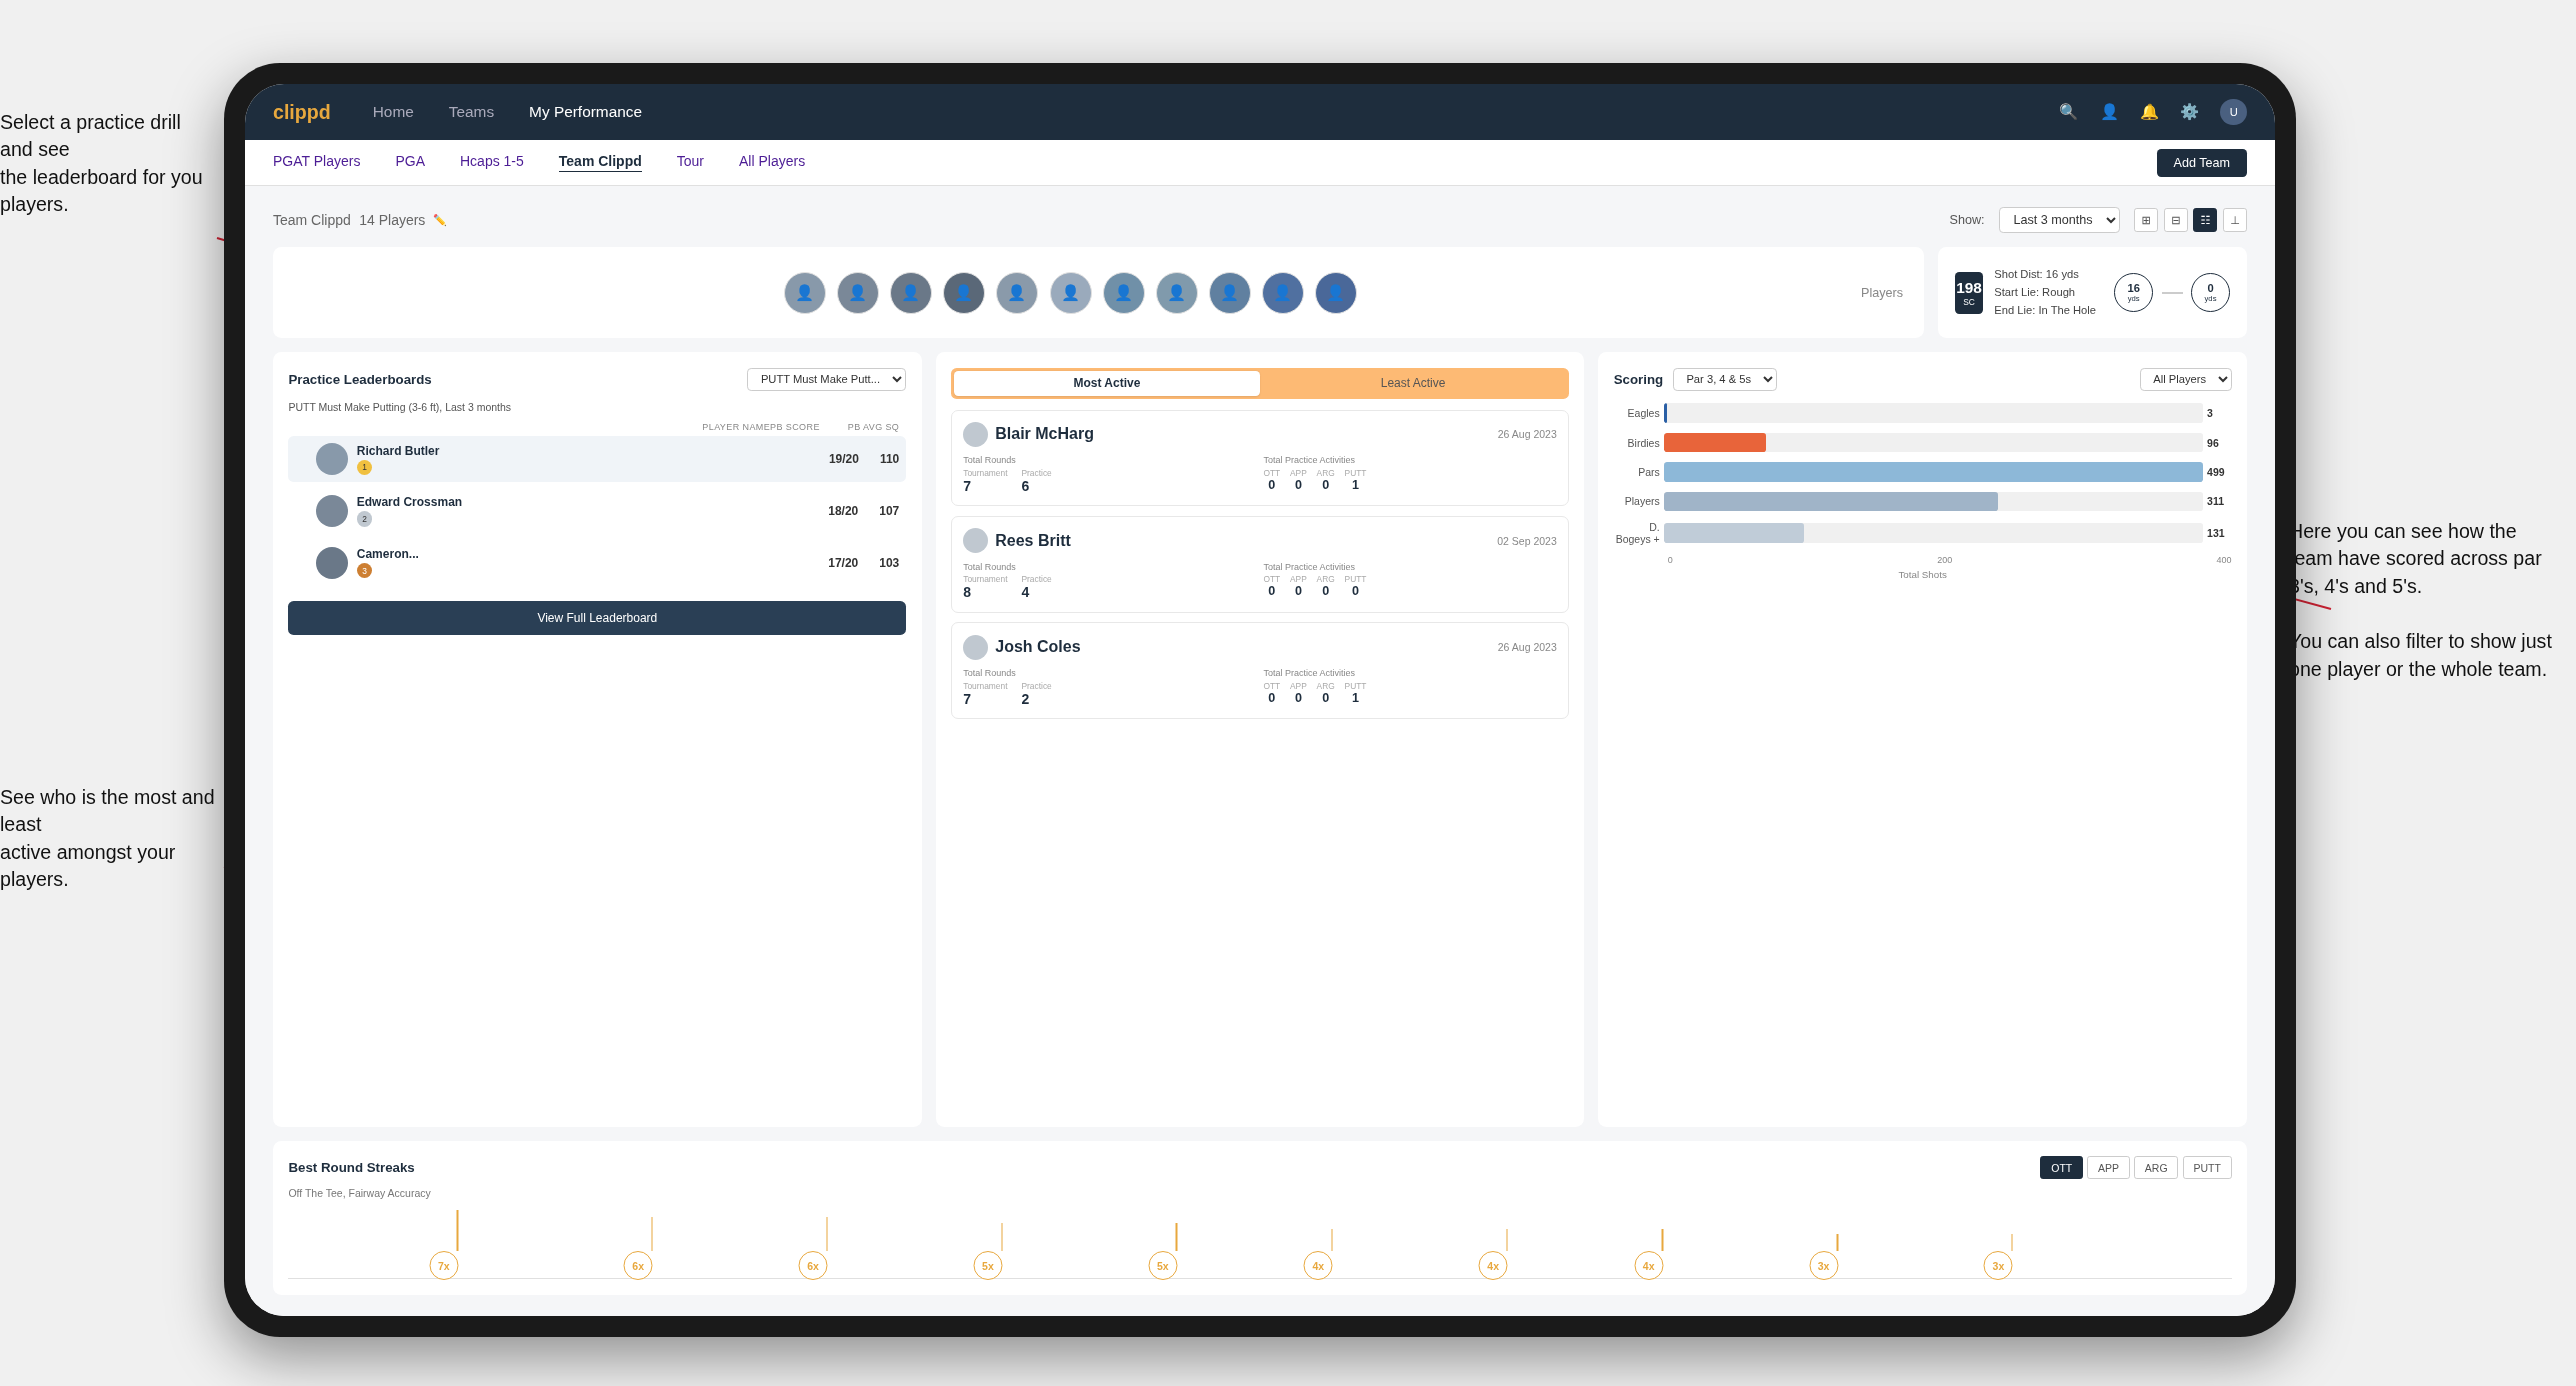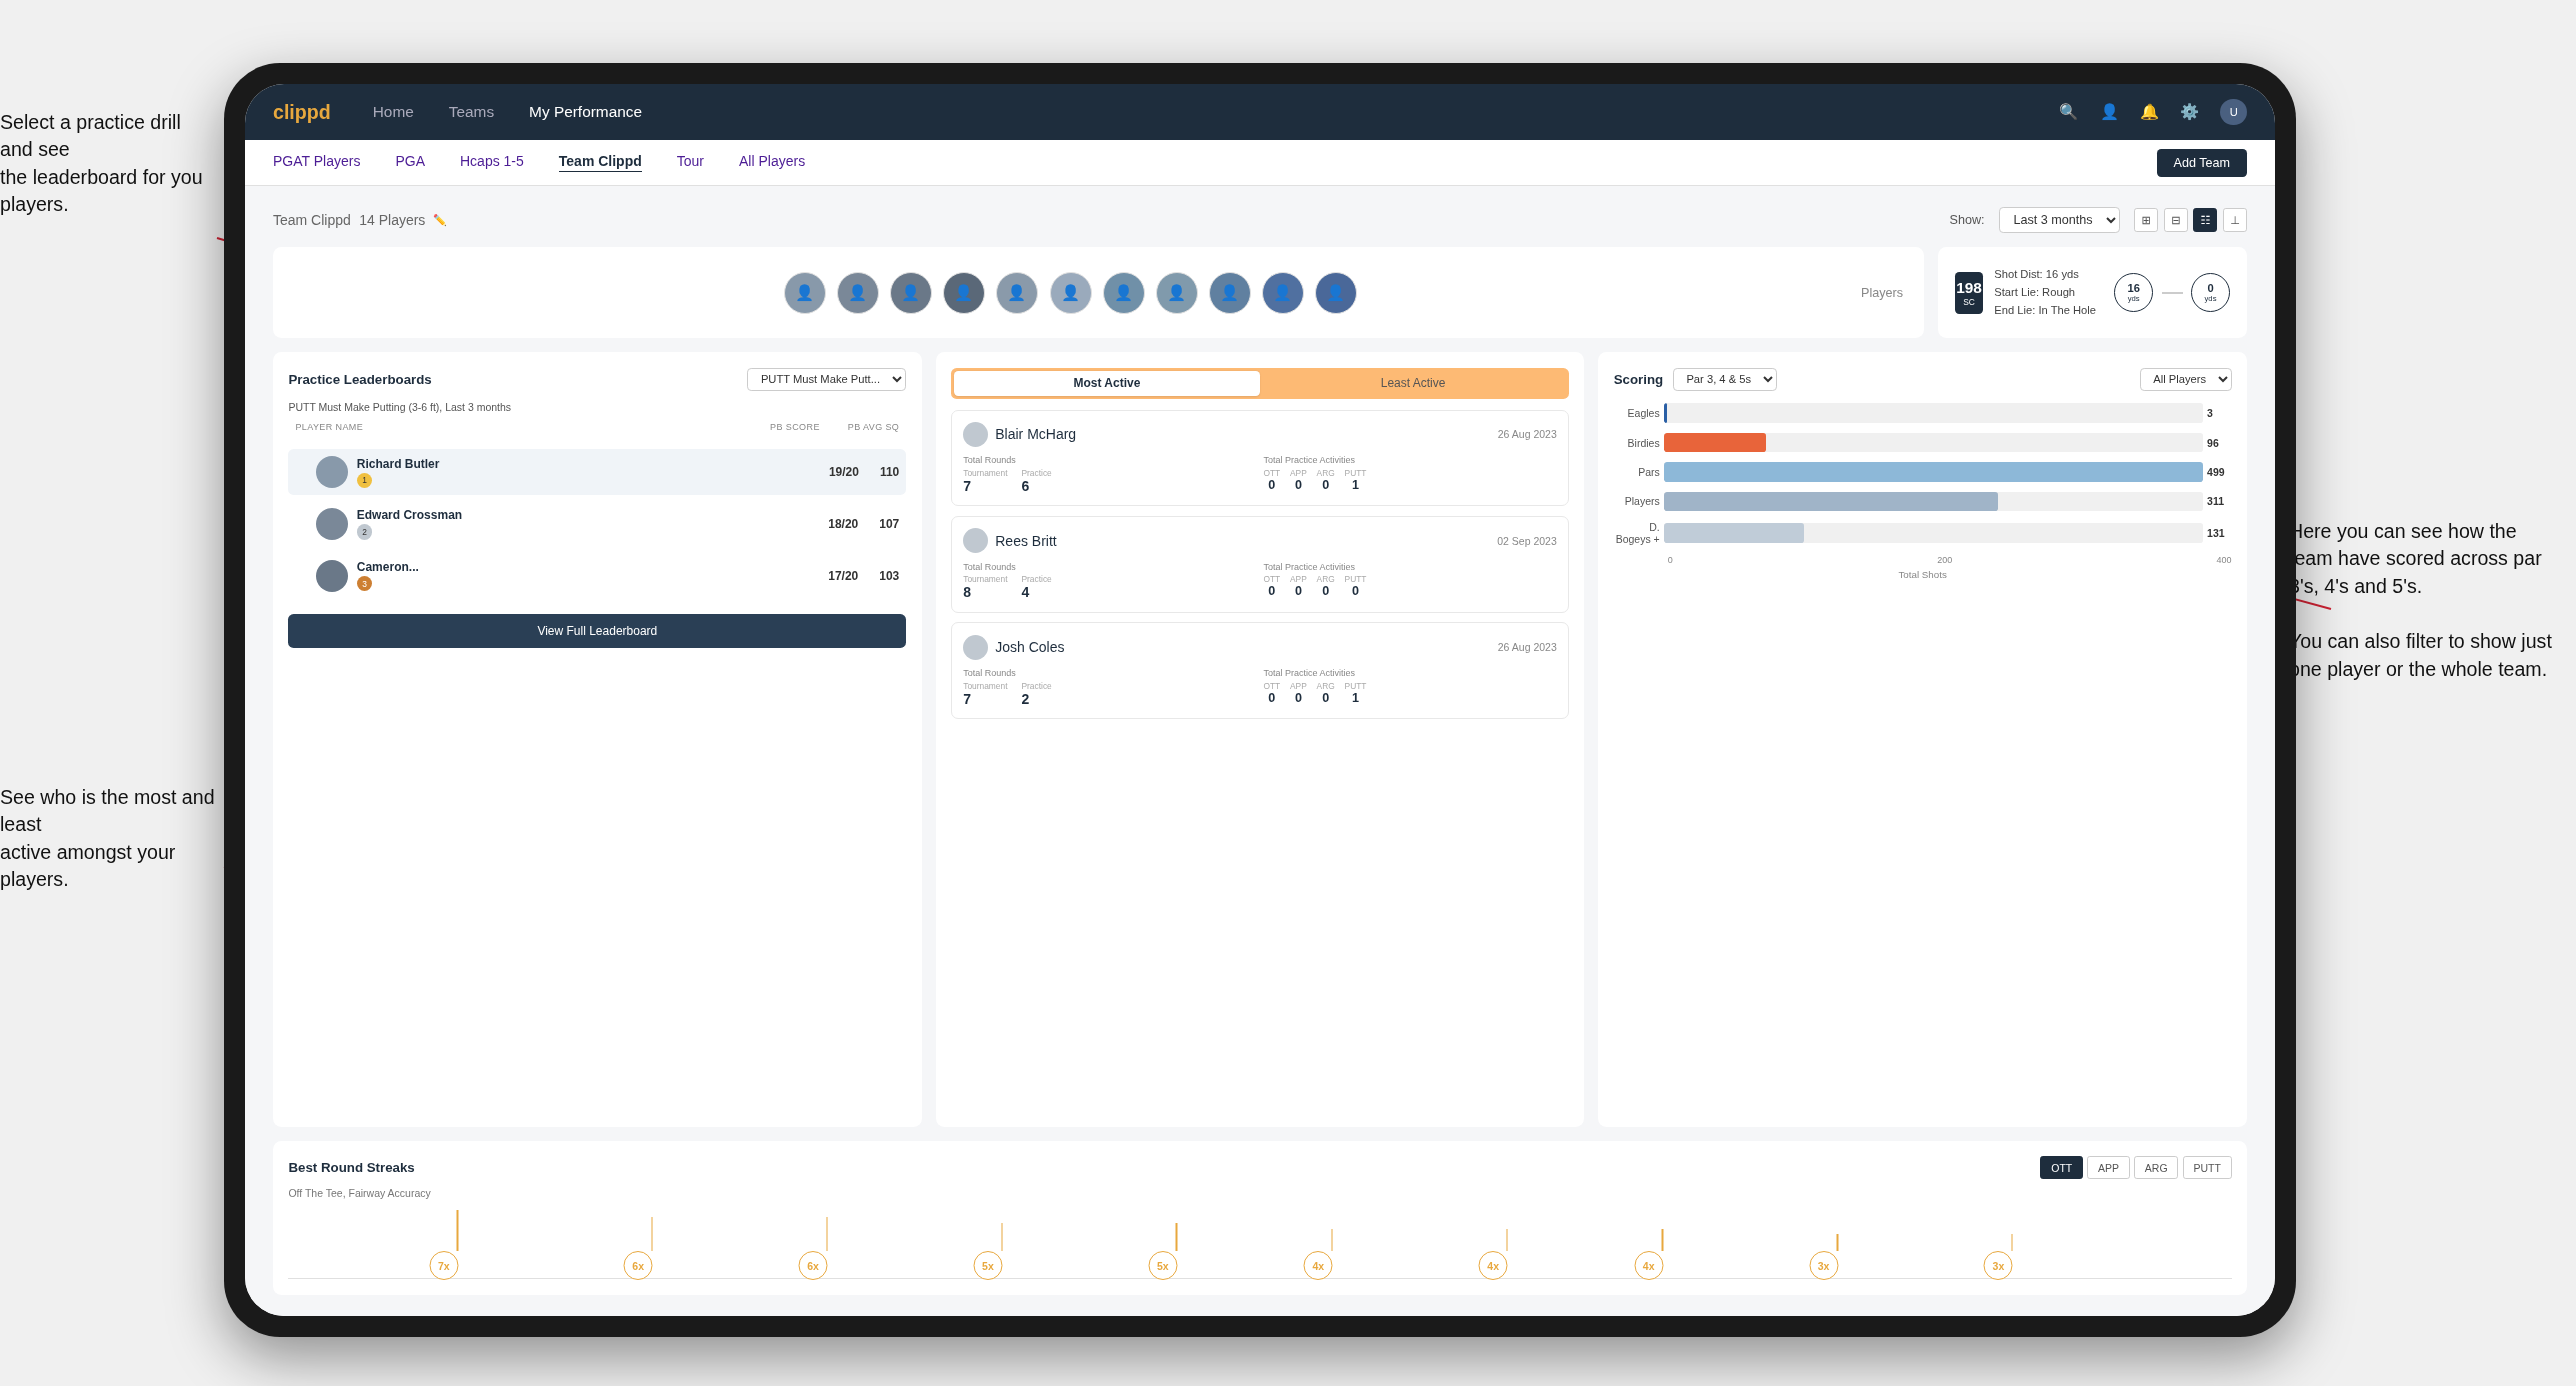--- a/index.html
+++ b/index.html
@@ -398,22 +398,23 @@
       margin-bottom: 9.8px;
     }
 
     .leaderboard-header {
       display: grid;
       grid-template-columns: 1fr auto auto;
       font-size: 9px;
       color: #888;
       text-transform: uppercase;
       letter-spacing: 0.4px;
-      margin-bottom: 17px;
+      margin-bottom: 4px;
       padding: 0 7px;
+      text-align: right;
     }
 
     .leaderboard-row {
       display: flex;
       align-items: center;
       padding: 7px;
       border-radius: 5.6px;
       margin-bottom: 5.6px;
       cursor: pointer;
       transition: background 0.15s;
@@ -543,22 +544,22 @@
     }
 
     .pac-avatar {
       width: 25px;
       height: 25px;
       border-radius: 50%;
       background: #c0c8d0;
     }
 
     .pac-name {
-      font-size: 14px;
-      font-weight: 400;
+      font-size: 16px;
+      font-weight: 700;
       color: #1e2d3d;
     }
 
     .pac-date {
       font-size: 10.5px;
       color: #888;
     }
 
     .pac-stats {
       display: grid;

